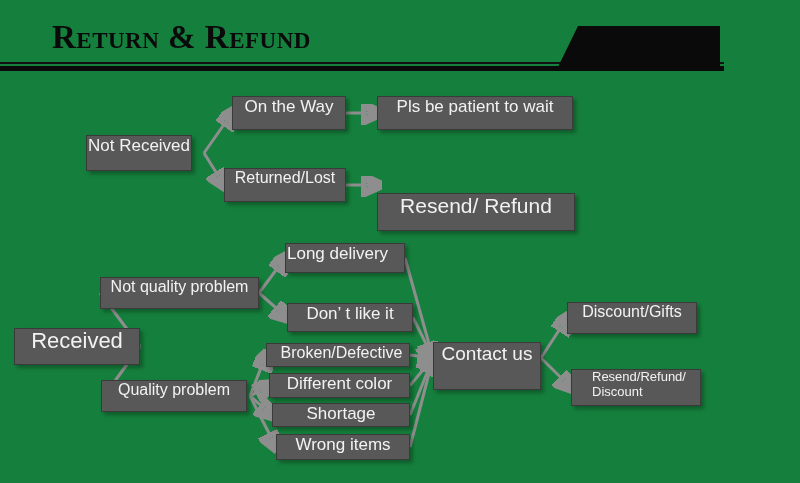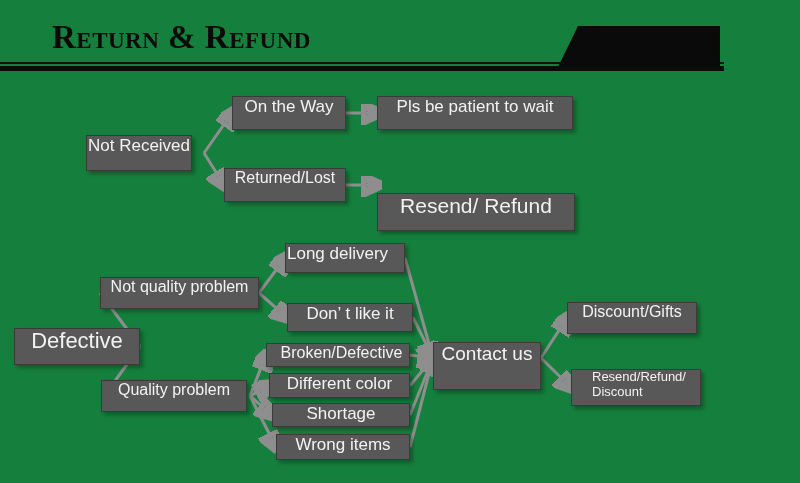--- a/index.html
+++ b/index.html
@@ -158,21 +158,21 @@
       <div class="node" style="left: 377px; top: 96px; width: 196px; height: 34px; font-size: 17px;">
         <span>Pls be patient to wait</span>
       </div>
       <div class="node" style="left: 224px; top: 168px; width: 122px; height: 34px; font-size: 16px;">
         <span>Returned/Lost</span>
       </div>
       <div class="node" style="left: 377px; top: 166px; width: 198px; height: 38px; font-size: 21px; margin-top: 27px;">
         <span>Resend/ Refund</span>
       </div>
       <div class="node" style="left: 14px; top: 328px; width: 126px; height: 37px; font-size: 22px;">
-        <span>Defective</span>
+        <span>Received</span>
       </div>
       <div class="node" style="left: 100px; top: 277px; width: 159px; height: 32px; font-size: 16px;">
         <span>Not quality problem</span>
       </div>
       <div class="node" style="left: 101px; top: 380px; width: 146px; height: 32px; font-size: 16px;">
         <span>Quality problem</span>
       </div>
       <div class="node clip-left" style="left: 285px; top: 243px; width: 120px; height: 30px; font-size: 17px;">
         <span style="margin-left: -3px;">Long delivery</span>
       </div>

